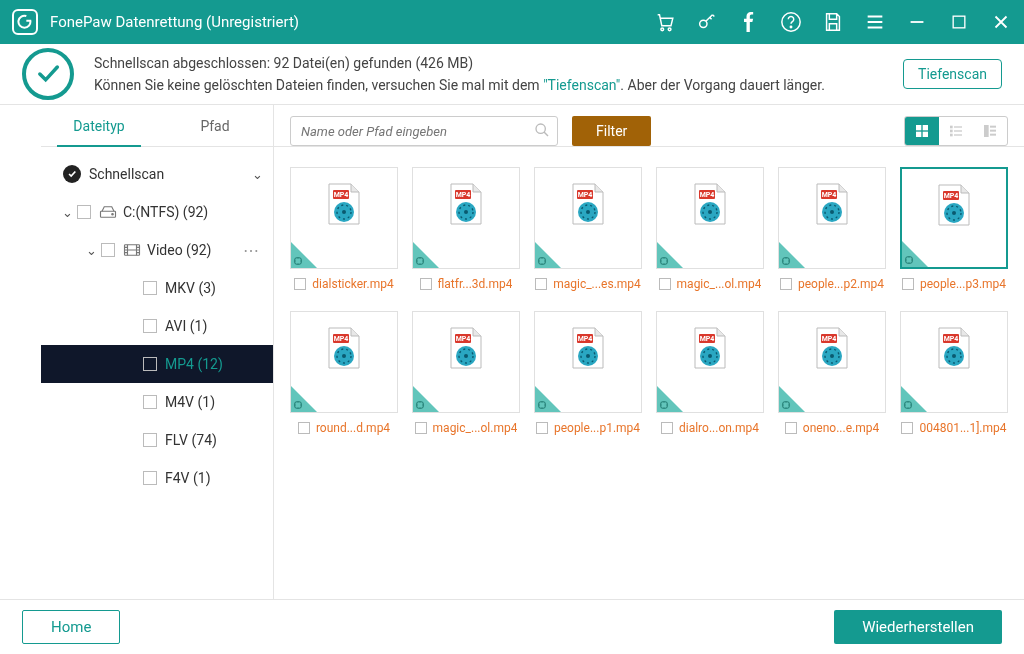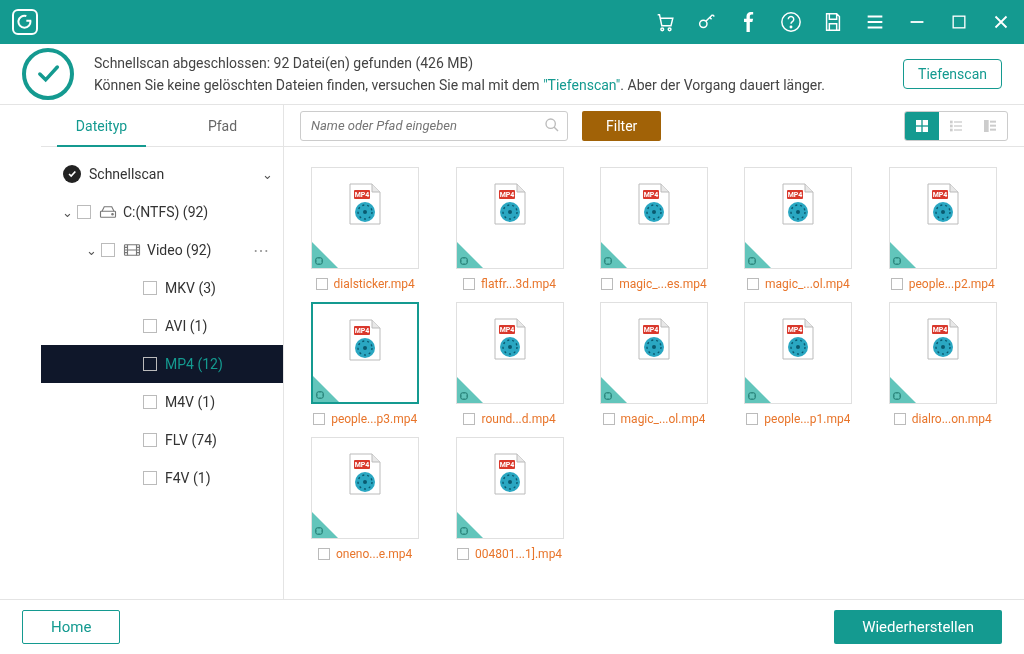--- a/index.html
+++ b/index.html
@@ -42,32 +42,32 @@
 .tree-row.drive { padding-left: 18px; }
 .tree-row.video { padding-left: 42px; }
 .tree-row.leaf { padding-left: 102px; }
 .tree-row.leaf .cb { margin-left: 0; }
 .tree-row.selected { background: #0f172a; color: #149a90; }
 .drive-ico, .video-ico { margin-right: 6px; display: inline-flex; }
 .dots-ico { margin-left: auto; color: #999; font-size: 16px; padding-right: 4px; }
 
 
 .main { flex: 1; display: flex; flex-direction: column; }
-.toolbar { height: 42px; display: flex; align-items: center; padding: 0 16px; gap: 14px; border-bottom: 1px solid #e4e4e4; }
+.toolbar { height: 42px; display: flex; align-items: flex-end; padding: 0 16px; gap: 14px; border-bottom: 1px solid #e4e4e4; }
 .search-wrap { position: relative; width: 268px; }
 .search-input { width: 100%; height: 30px; border: 1px solid #ccc; border-radius: 3px; padding: 0 32px 0 10px; font-size: 13px; font-style: italic; color: #999; }
 .search-ico { position: absolute; right: 8px; top: 6px; color: #bbb; }
 .filter-btn { background: #a16207; color: #fff; border: none; height: 30px; padding: 0 24px; border-radius: 2px; font-size: 14px; cursor: pointer; }
 .view-toggle { margin-left: auto; display: flex; border: 1px solid #ccc; height: 30px; border-radius: 3px; overflow: hidden; }
 .view-btn { width: 34px; display: flex; align-items: center; justify-content: center; cursor: pointer; }
 .view-btn.active { background: #149a90; }
 
 
 .grid-wrap { flex: 1; overflow: auto; padding: 20px 16px; }
-.grid { display: grid; grid-template-columns: repeat(5, 1fr); gap: 11px 14px; }
+.grid { display: grid; grid-template-columns: repeat(6, 1fr); gap: 20px 14px; }
 .file-card { display: flex; flex-direction: column; align-items: center; }
 .thumb { width: 108px; height: 102px; border: 1px solid #e0e0e0; position: relative; cursor: pointer; background:#fff; }
 .file-card.sel .thumb { border: 2px solid #149a90; }
 .file-ico-wrap { position: absolute; top: 14px; left: 50%; transform: translateX(-50%); }
 .tri { position: absolute; left: 0; bottom: 0; }
 .file-label { display: flex; align-items: center; gap: 6px; margin-top: 8px; font-size: 12px; color: #e8752b; max-width: 108px; }
 .file-label .cb2 { width: 12px; height: 12px; border: 1px solid #bbb; flex-shrink: 0; cursor:pointer; }
 .file-label .fname { white-space: nowrap; overflow: hidden; text-overflow: ellipsis; cursor:pointer; }
 
 
@@ -77,20 +77,21 @@
 </style>
 </head>
 <body>
 
 <div class="titlebar">
   <div class="logo-icon">
     <svg viewBox="0 0 24 24" fill="none" stroke="#fff" stroke-width="3">
         <path d="M14 3 A9 9 0 1 0 20 10 L14 10"></path>
       </svg>
   </div>
+  <div class="title">FonePaw Datenrettung (Unregistriert)</div>
   <div class="titlebar-spacer"></div>
   <div class="titlebar-icons">
     <div class="tb-ico">
         <svg width="22" height="22" viewBox="0 0 24 24" fill="none" stroke="#fff" stroke-width="1.6">
           <path d="M4 4h2l2.5 12h10l2-8H7"></path>
           <circle cx="9" cy="20" r="1.5"></circle>
           <circle cx="17" cy="20" r="1.5"></circle>
         </svg>
       </div>
     <div class="tb-ico">

